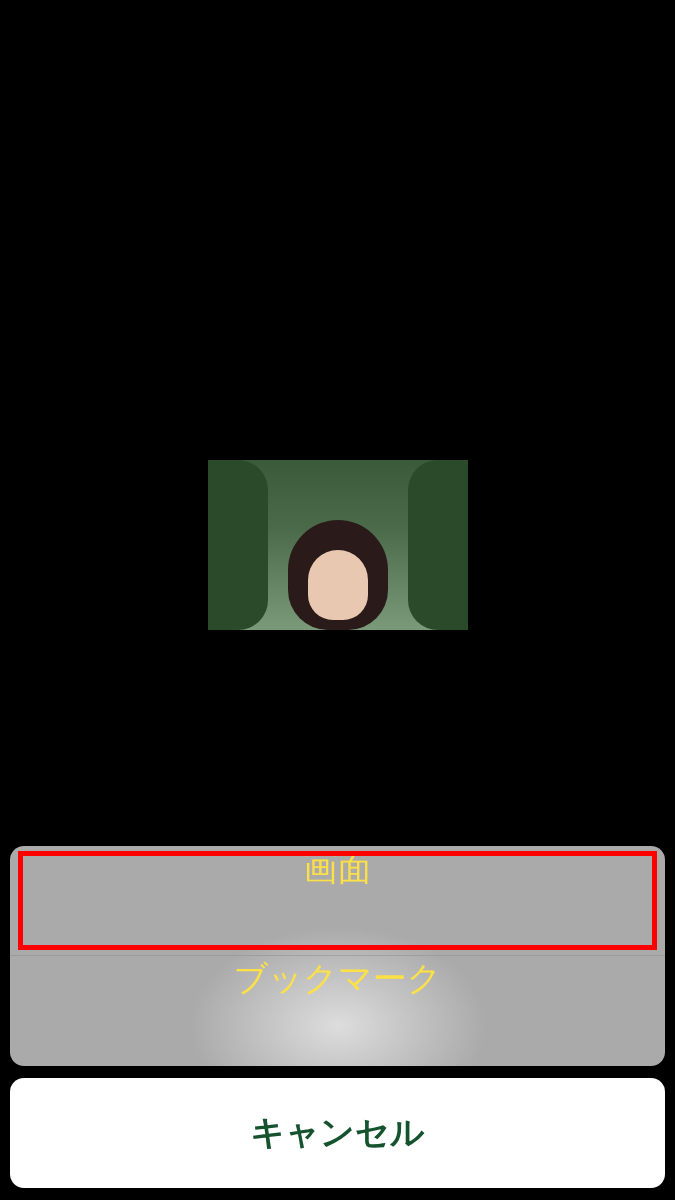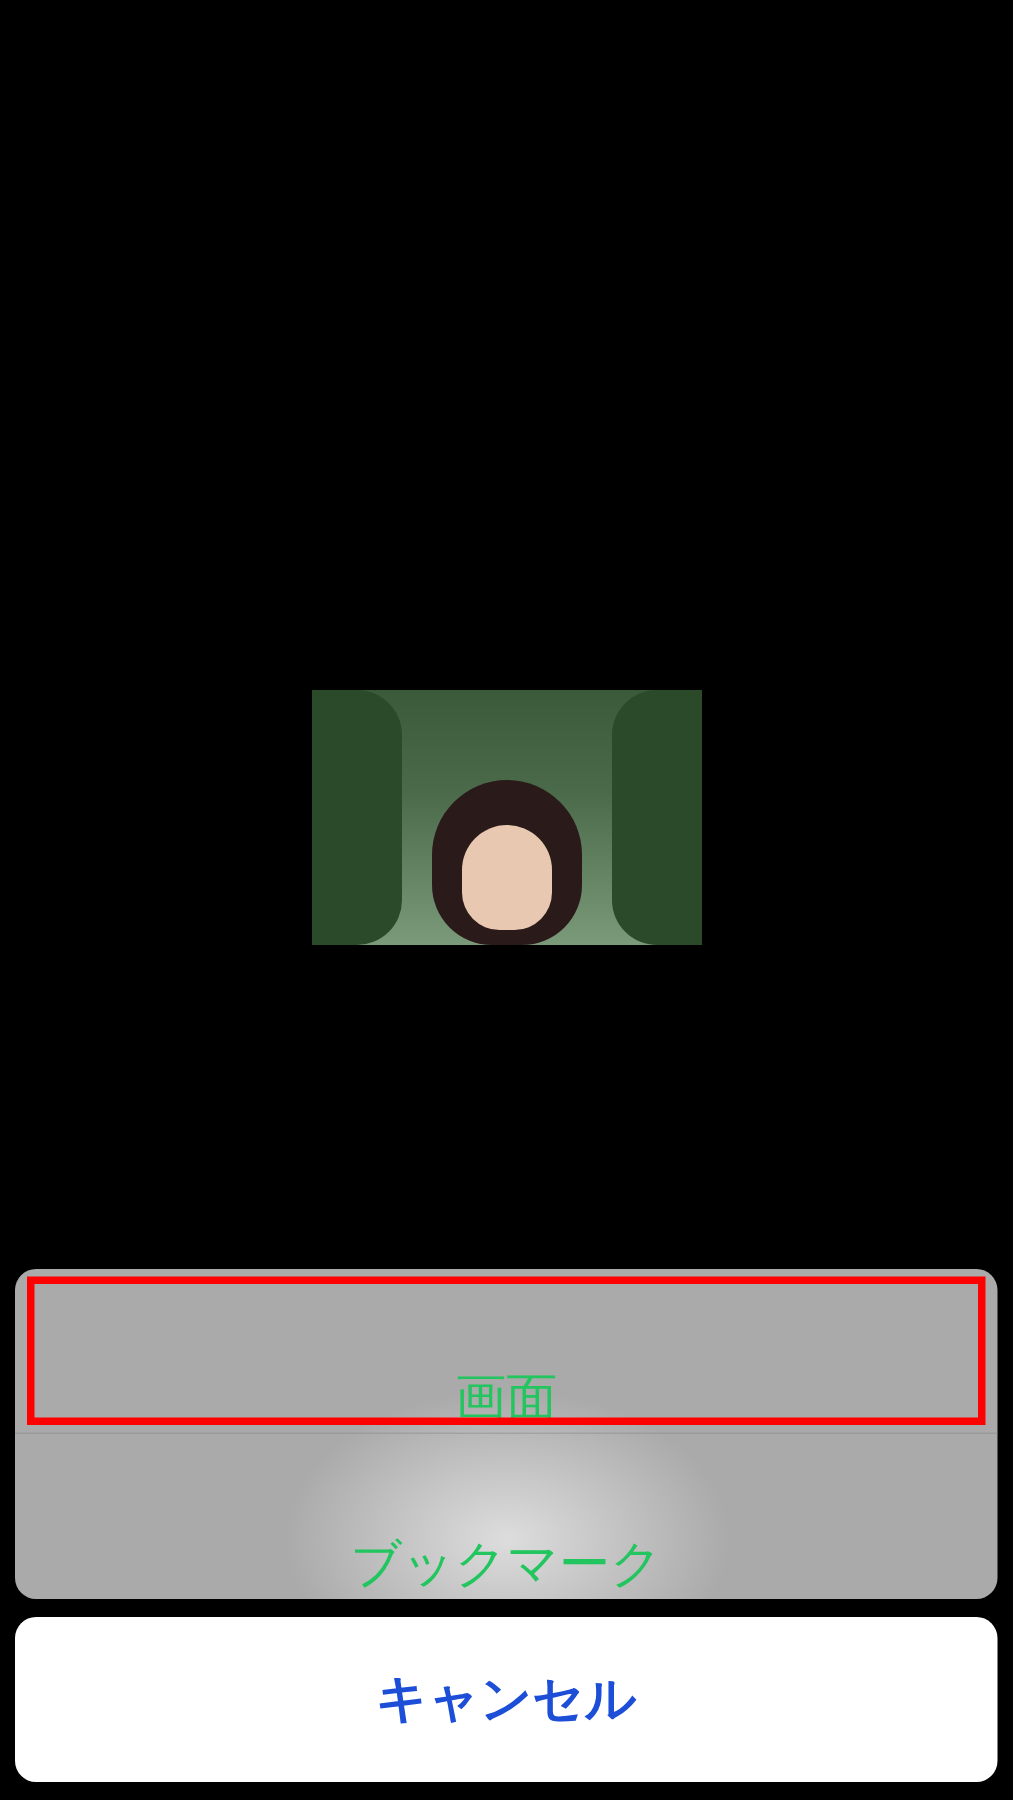--- a/index.html
+++ b/index.html
@@ -102,24 +102,24 @@
       transform: translateX(-50%);
       width: 300px;
       height: 200px;
       background: radial-gradient(ellipse, rgba(255,255,255,0.6) 0%, rgba(255,255,255,0) 70%);
       pointer-events: none;
     }
 
     .action-option {
       height: 110px;
       display: flex;
-      align-items: flex-end;
+      align-items: flex-start;
       justify-content: center;
       font-size: 34px;
-      color: #22c55e;
+      color: #fde047;
       border-bottom: 1px solid rgba(140, 140, 140, 0.5);
       cursor: pointer;
       position: relative;
       font-weight: 400;
     }
 
     .action-option:last-child {
       border-bottom: none;
     }
 
@@ -136,21 +136,21 @@
     .cancel-button {
       margin-top: 12px;
       background: #fff;
       border-radius: 14px;
       height: 110px;
       display: flex;
       align-items: center;
       justify-content: center;
       font-size: 34px;
       font-weight: 600;
-      color: #1d4ed8;
+      color: #14532d;
       cursor: pointer;
     }
   </style>
 </head>
 <body>
 
 <div class="background-image">
   <div class="bg-tree-left"></div>
   <div class="bg-tree-right"></div>
   <div class="bg-person">

